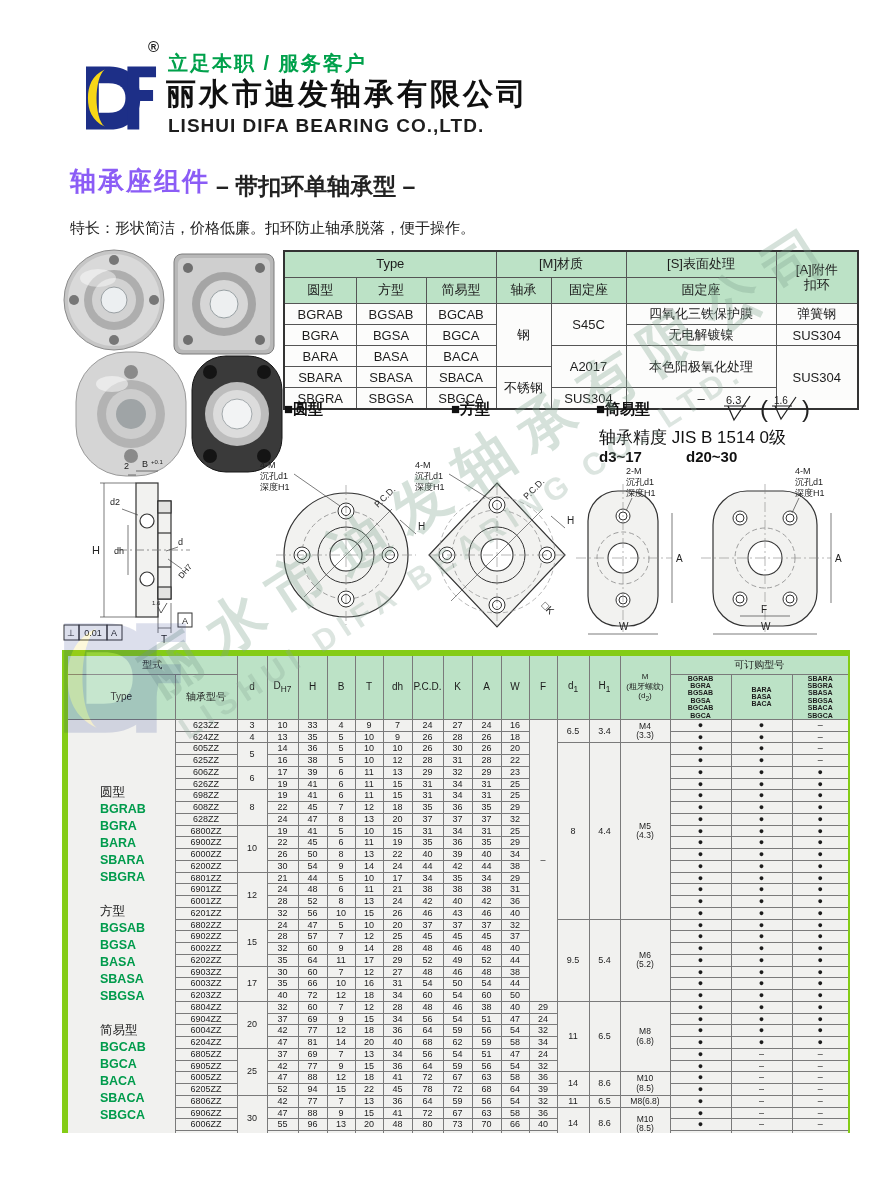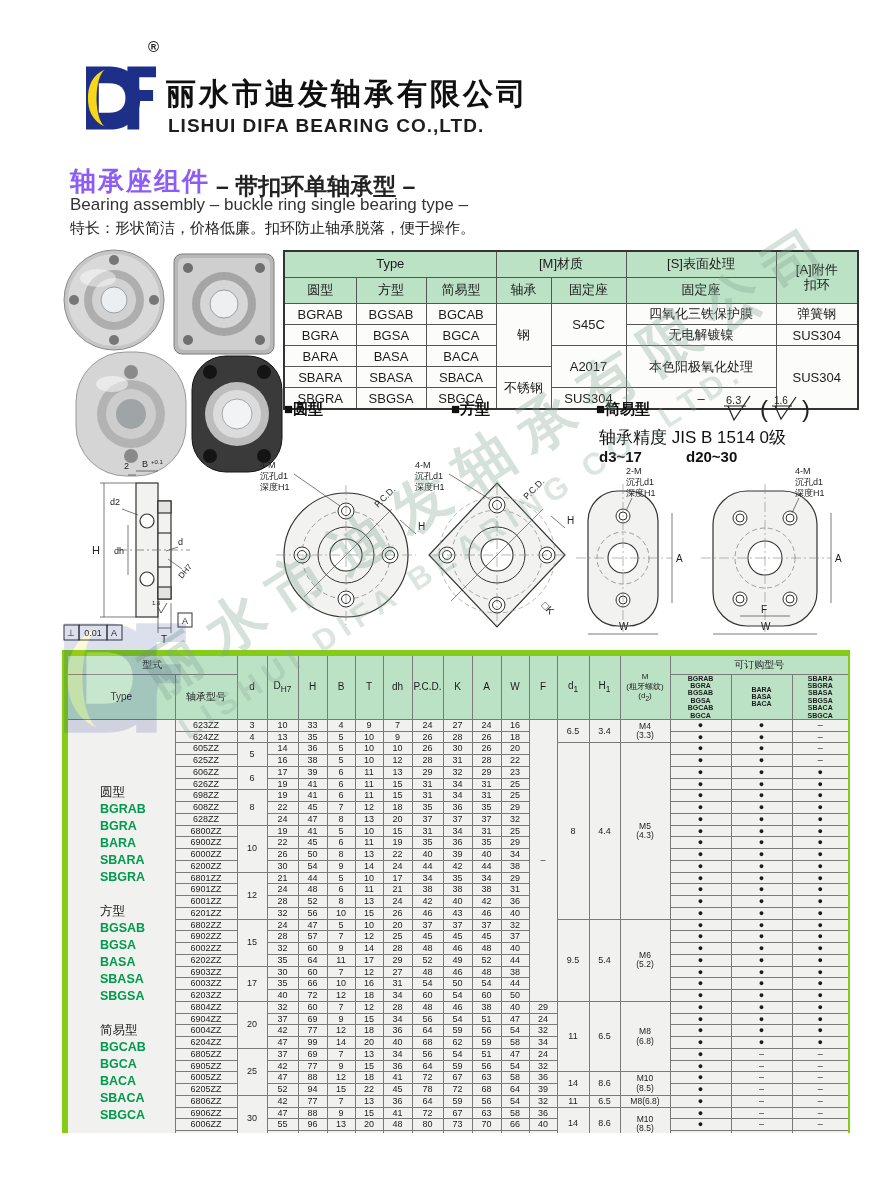--- a/index.html
+++ b/index.html
@@ -58,26 +58,26 @@
 
 <div class="page">
 
   <svg class="abs" style="left:84px;top:52px" width="74" height="92" viewBox="0 0 150 140">
     <path d="M4 6 H52 C94 6 114 34 114 70 C114 106 94 134 52 134 H4 Z" fill="#1d2f87"></path>
     <path d="M30 40 H50 C74 40 84 52 84 70 C84 88 74 100 50 100 H30 Z" fill="#ffffff"></path>
     <path d="M42 12 C20 30 20 110 42 128 C16 116 8 94 8 70 C8 46 16 24 42 12 Z" fill="#f7d717"></path>
     <path d="M88 6 H146 V28 H112 V54 H140 V76 H112 V134 H88 Z" fill="#1d2f87"></path>
   </svg>
   <div class="abs registered">®</div>
+  <div class="abs slogan">立足本职 / 服务客户</div>
   <div class="abs company-cn">丽水市迪发轴承有限公司</div>
   <div class="abs company-en">LISHUI DIFA BEARING CO.,LTD.</div>
 
   <div class="abs product-cn">轴承座组件</div>
   <div class="abs subtitle-cn">– 带扣环单轴承型 –</div>
-  <div class="abs subtitle-en">Bearing assembly – buckle ring single bearing type –</div>
   <div class="abs features">特长：形状简洁，价格低廉。扣环防止轴承脱落，便于操作。</div>
 
   <svg class="abs" style="left:58px;top:246px" width="112" height="108" viewBox="0 0 112 108">
     <circle cx="56" cy="54" r="50" fill="#c6c6c6" stroke="#8b8b8b"></circle>
     <circle cx="56" cy="54" r="46" fill="#d9d9d9"></circle>
     <circle cx="56" cy="54" r="30" fill="#aeaeae"></circle>
     <circle cx="56" cy="54" r="22" fill="#d2d2d2"></circle>
     <circle cx="56" cy="54" r="13" fill="#eceff1" stroke="#9aa0a3"></circle>
     <circle cx="56" cy="14" r="5" fill="#777"></circle>
       <circle cx="96" cy="54" r="5" fill="#777"></circle>
@@ -858,21 +858,21 @@
             <td>56</td>
             <td>54</td>
             <td>32</td>
             <td>●</td>
             <td>●</td>
             <td>●</td>
           </tr>
           <tr>
             <td class="model">6204ZZ</td>
             <td>47</td>
-            <td>99</td>
+            <td>81</td>
             <td>14</td>
             <td>20</td>
             <td>40</td>
             <td>68</td>
             <td>62</td>
             <td>59</td>
             <td>58</td>
             <td>34</td>
             <td>●</td>
             <td>●</td>

